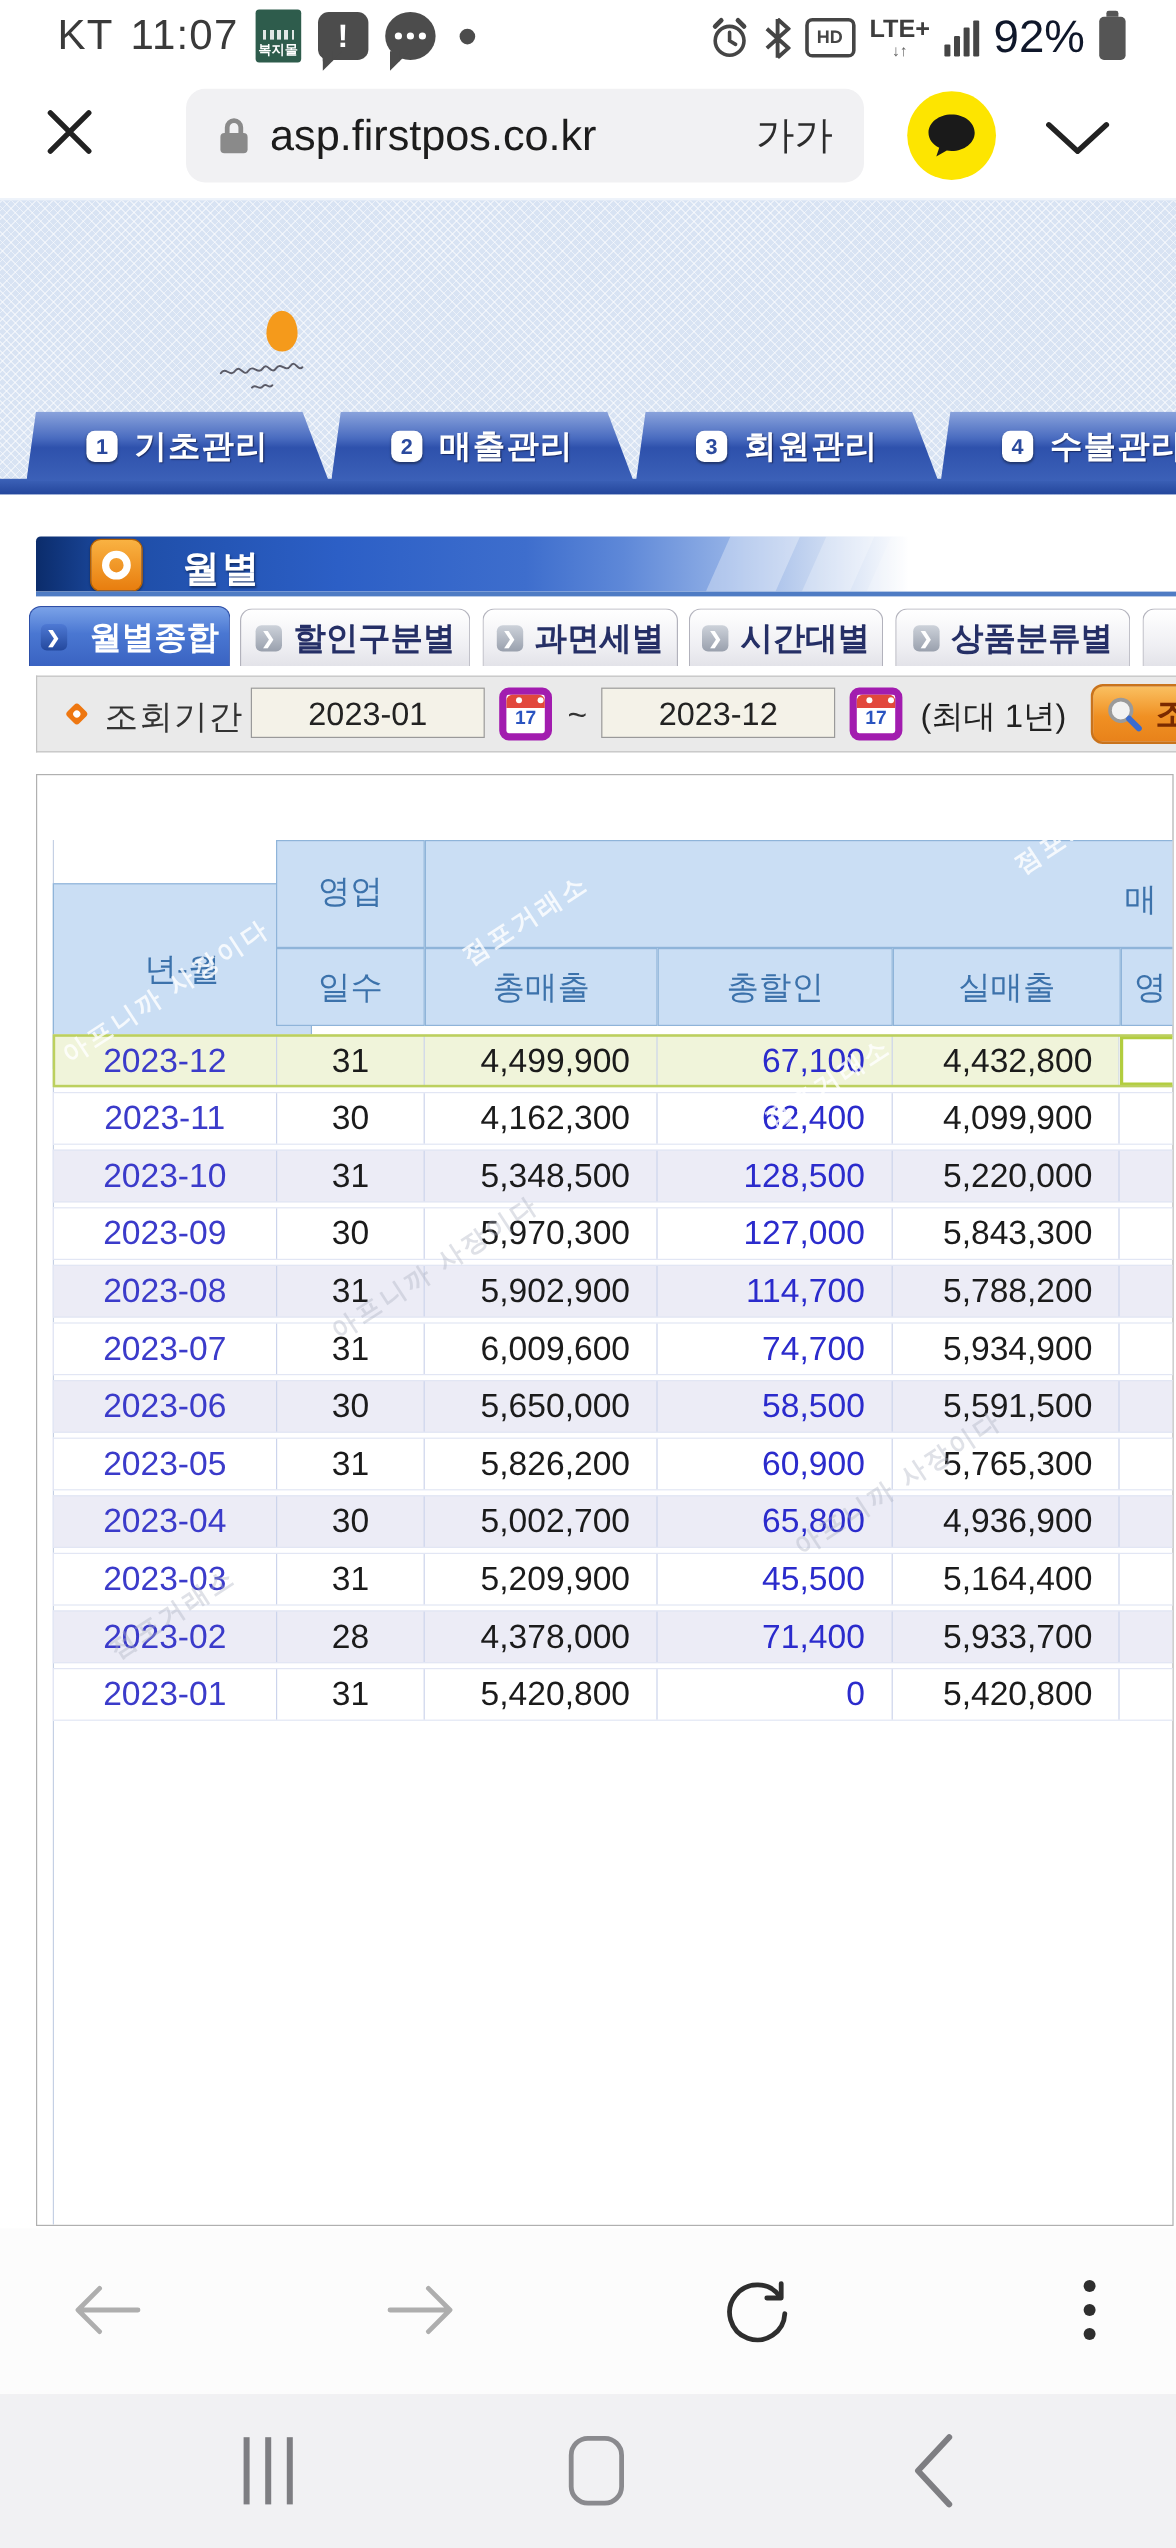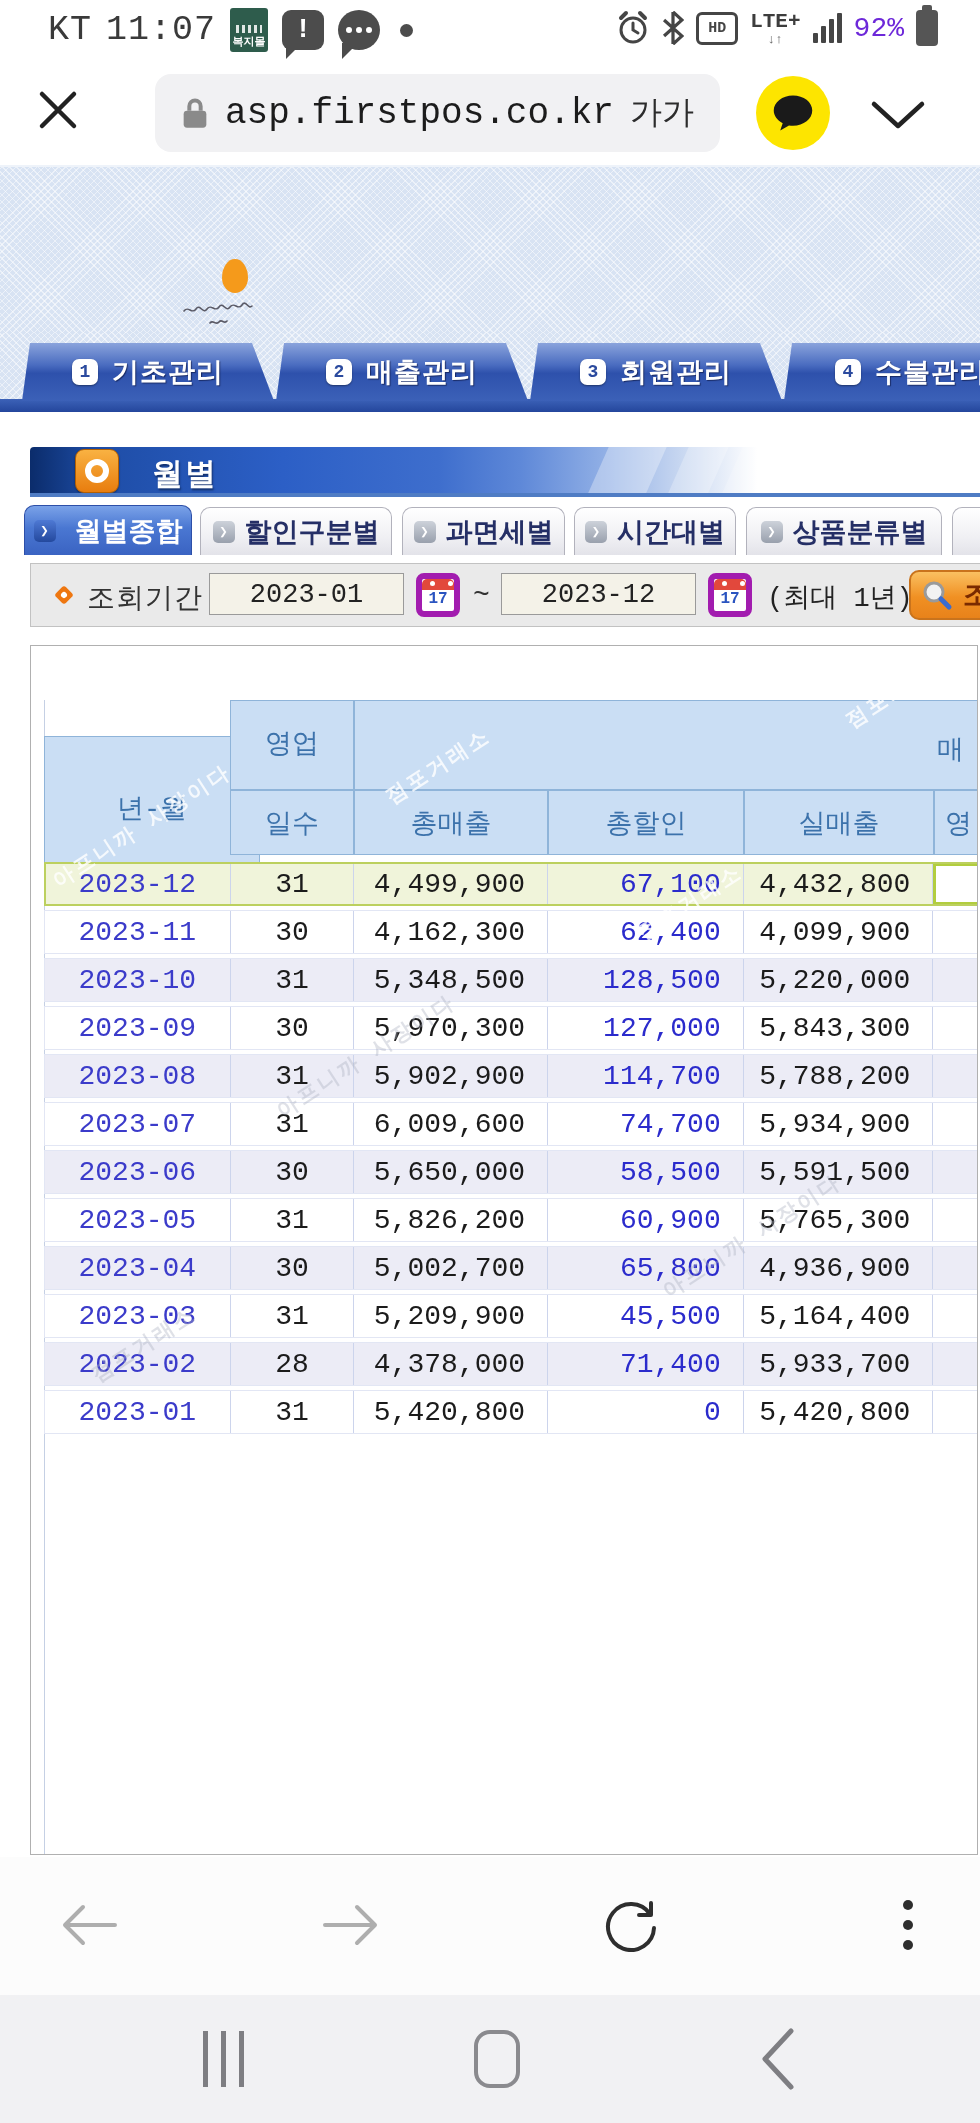--- a/index.html
+++ b/index.html
@@ -1,37 +1,37 @@
 <!DOCTYPE html>
 <html><head>
 <meta charset="utf-8">
 <style>
   html,body{margin:0;padding:0;background:#fff;}
   #screen{position:relative;width:980px;height:2123px;overflow:hidden;background:#fff;
-          font-family:Liberation Mono, monospace;}
+          font-family:Liberation Sans, sans-serif;}
 
   
   .statusbar{position:absolute;left:0;top:0;width:980px;height:62px;background:#fff;}
   .st-left{position:absolute;left:48px;top:8px;display:flex;align-items:center;gap:14px;}
   .st-carrier,.st-time{font-size:35px;color:#3a3a3a;letter-spacing:1px;}
   .st-badge{width:38px;height:44px;background:#2e5c4c;border-radius:3px;display:flex;flex-direction:column;
             align-items:center;justify-content:flex-end;padding-bottom:4px;box-sizing:border-box;}
   .st-badge i{display:block;width:26px;height:8px;margin-bottom:3px;
               background:repeating-linear-gradient(90deg,rgba(255,255,255,.85) 0 3px,transparent 3px 6px);}
   .st-badge b{font-size:11px;color:#fff;font-weight:bold;font-style:normal;line-height:12px;}
   .bub{position:relative;width:42px;height:40px;background:#4c4c4c;border-radius:9px;
        display:flex;align-items:center;justify-content:center;color:#fff;}
   .bub:after{content:"";position:absolute;left:4px;bottom:-9px;border:8px solid transparent;border-top-color:#4c4c4c;border-left-color:#4c4c4c;}
   .bub.round{border-radius:50% 50% 50% 50%;}
   .bub .ex{font-size:27px;font-weight:bold;}
   .dots3{display:flex;gap:4px;}
   .dots3 s{width:6px;height:6px;border-radius:50%;background:#fff;}
   .notifdot{width:13px;height:13px;border-radius:50%;background:#4c4c4c;margin-left:6px;}
   .st-right{position:absolute;right:42px;top:10px;display:flex;align-items:center;gap:12px;}
-  .st-batt-txt{font-size:28px;color:#6d28d9;}
+  .st-batt-txt{font-size:38px;color:#0f172a;}
   .hdbox{width:36px;height:27px;border:3px solid #454545;border-radius:6px;color:#454545;
          font-size:15px;font-weight:bold;display:flex;align-items:center;justify-content:center;}
   .lteblk{display:flex;flex-direction:column;align-items:center;line-height:1;}
   .lteblk b{font-size:21px;color:#3d3d3d;letter-spacing:0;}
   .lteblk span{font-size:13px;color:#666;margin-top:1px;}
   .sigbars{display:flex;align-items:flex-end;gap:3px;height:30px;}
   .sigbars s{width:5px;background:#454545;border-radius:1px;}
   .battery{width:22px;height:36px;position:relative;background:#555;border-radius:4px;}
   .battery:before{content:"";position:absolute;top:-5px;left:6px;width:10px;height:5px;background:#555;border-radius:2px 2px 0 0;}
 

